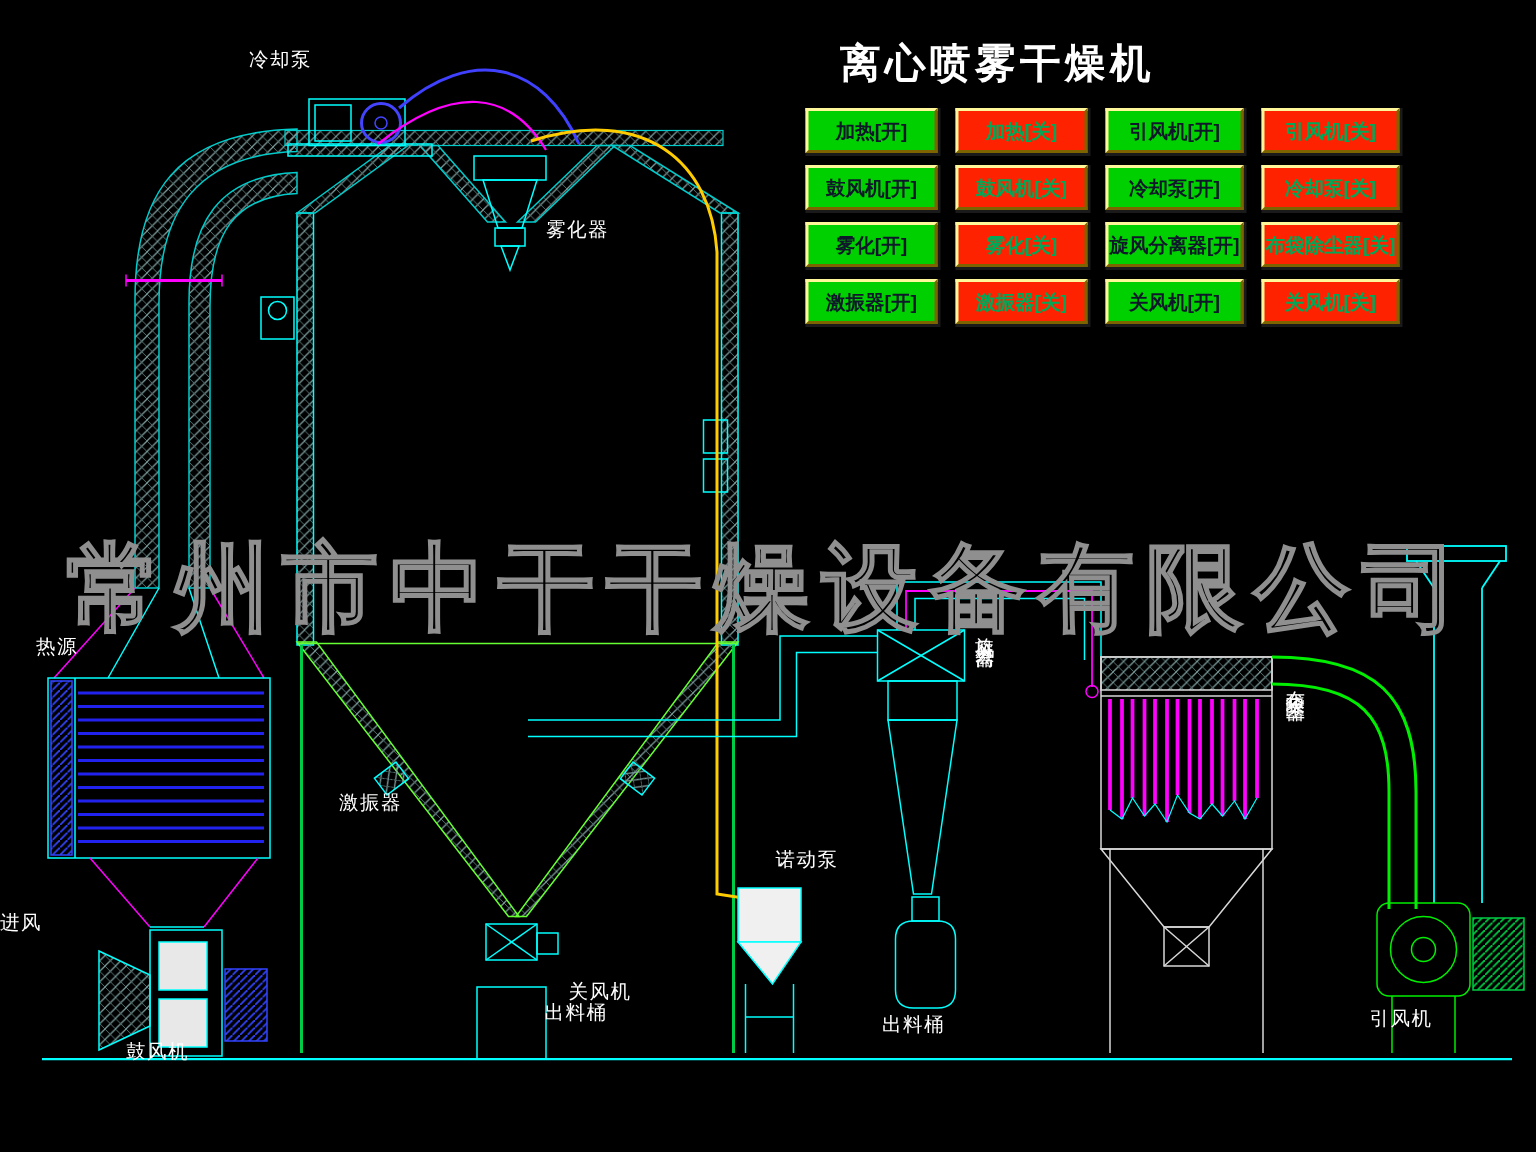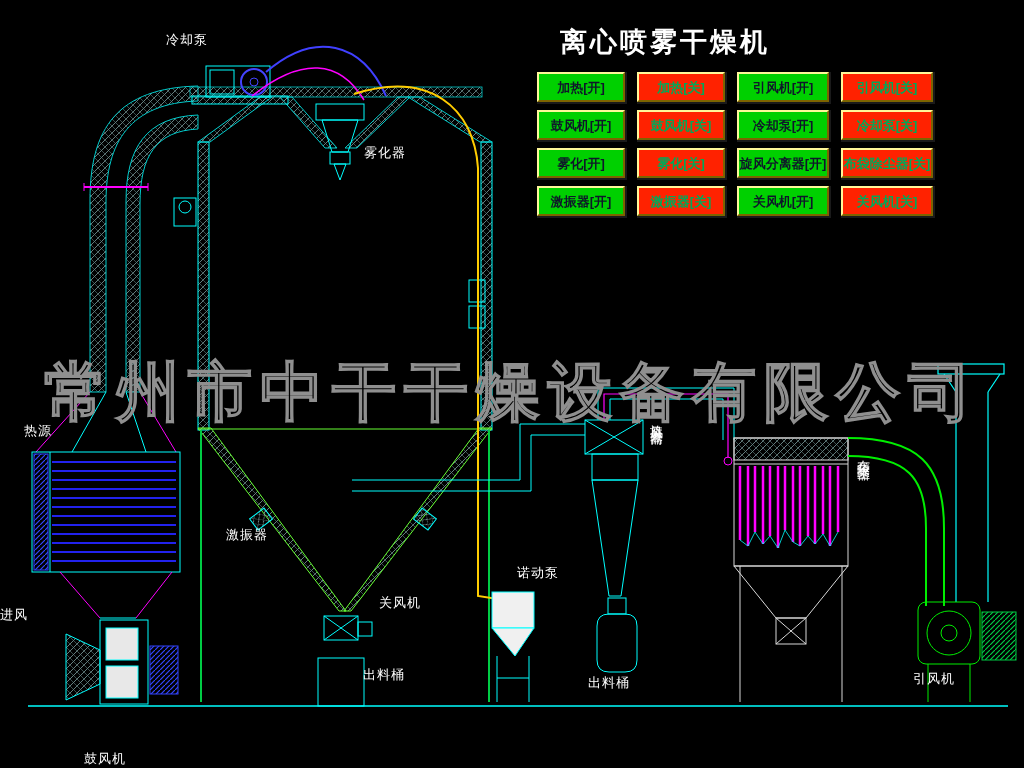--- a/index.html
+++ b/index.html
@@ -250,23 +250,23 @@
     <button class="hmi-btn on">激振器[开]</button>
     <button class="hmi-btn off">激振器[关]</button>
     <button class="hmi-btn on">关风机[开]</button>
     <button class="hmi-btn off">关风机[关]</button>
   </div>
 
   <div class="lbl" style="left:166px; top:33px;">冷却泵</div>
   <div class="lbl" style="left:364px; top:146px;">雾化器</div>
   <div class="lbl" style="left:24px;  top:424px;">热源</div>
   <div class="lbl" style="left:0;  top:608px;">进风</div>
-  <div class="lbl" style="left:84px;  top:752px;">鼓风机</div>
+  <div class="lbl" style="left:84px;  top:694px;">鼓风机</div>
   <div class="lbl" style="left:226px; top:528px;">激振器</div>
-  <div class="lbl" style="left:379px; top:596px;">关风机</div>
+  <div class="lbl" style="left:379px; top:654px;">关风机</div>
   <div class="lbl" style="left:363px; top:668px;">出料桶</div>
   <div class="lbl" style="left:496px; top:566px;margin-left:21px;">诺动泵</div>
   <div class="lbl" style="left:588px; top:676px;">出料桶</div>
   <div class="lbl vert" style="left:648px; top:414px; height:96px;">旋风分离器</div>
   <div class="lbl vert" style="left:855px; top:450px; height:110px;">布袋除尘器</div>
   <div class="lbl" style="left:913px; top:672px;">引风机</div>
 
 </div>
 
 </body></html>

